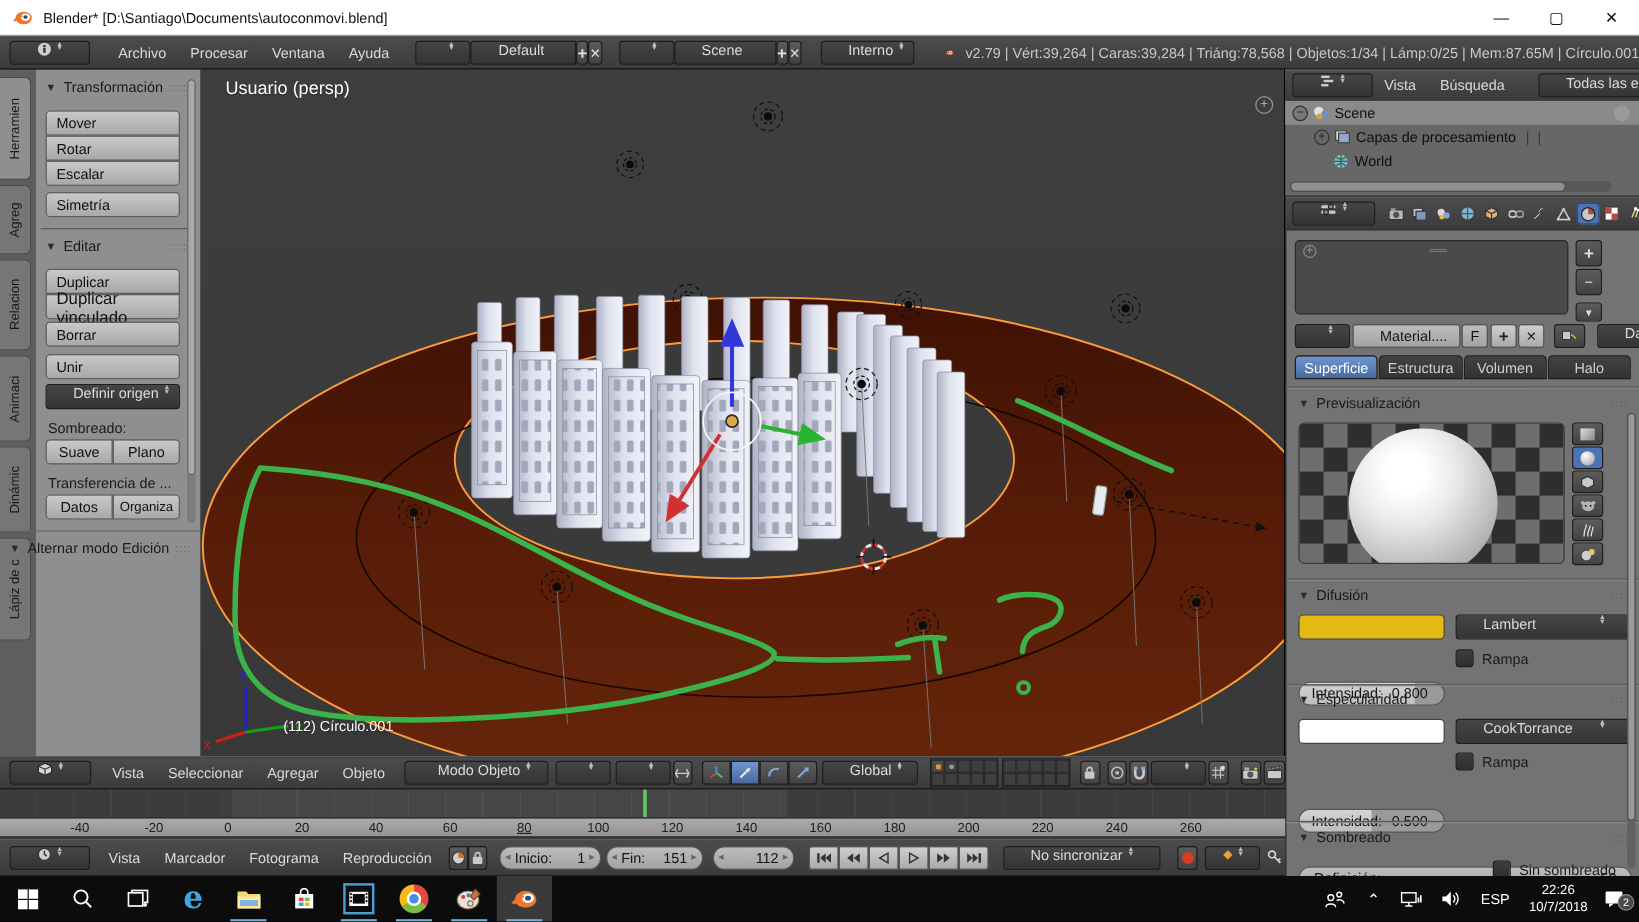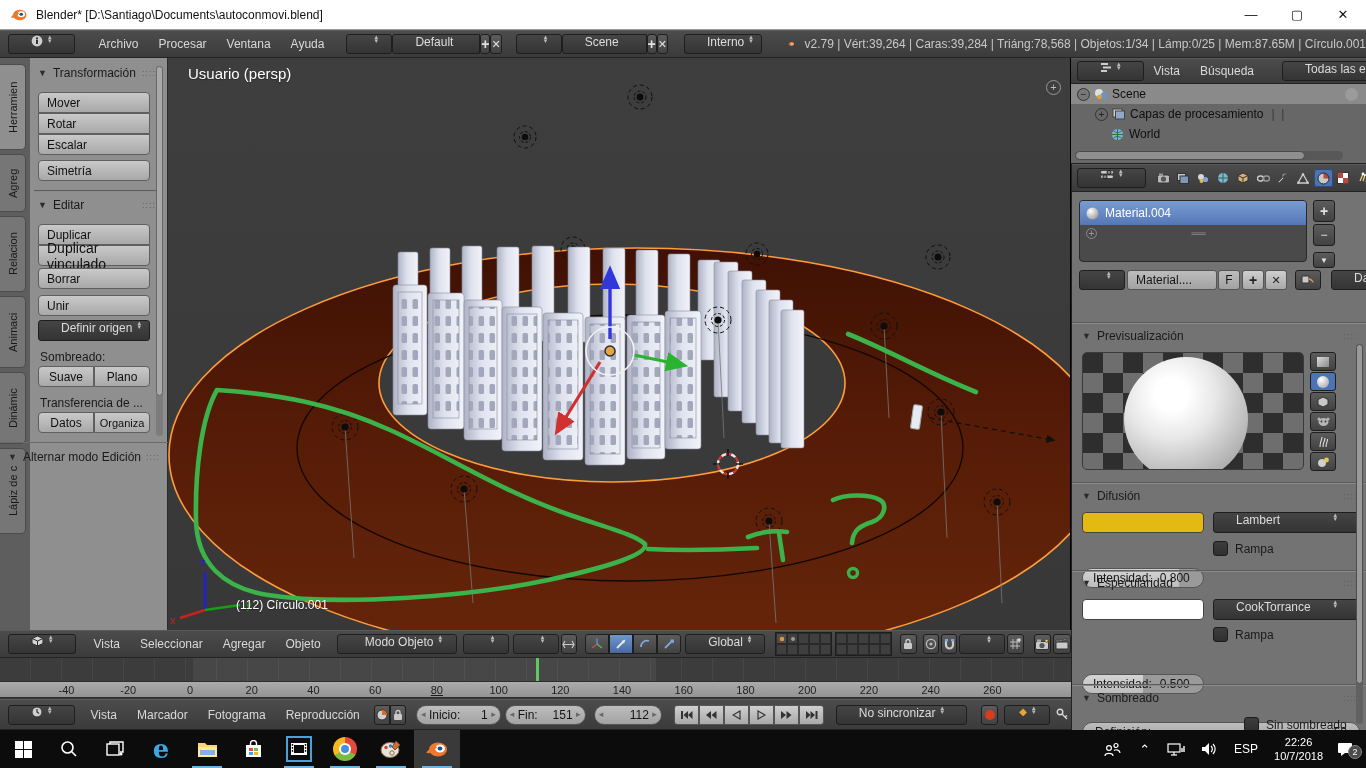--- a/index.html
+++ b/index.html
@@ -559,71 +559,65 @@
       <span class="icon18">
           <svg width="13" height="12" viewBox="0 0 13 12">
             <circle cx="6.5" cy="6" r="2.2" fill="#7fa7d8"></circle>
             <ellipse cx="6.5" cy="6" rx="5.8" ry="2.4" fill="none" stroke="#9ab8dd" transform="rotate(-25 6.5 6)"></ellipse>
           </svg>
         </span>
     </span>
   </div>
 
   <div class="abs" style="left:7px;top:36px;width:228px;height:62px;background:#4a4a4a;border:1px solid #2a2a2a;border-radius:4px;overflow:hidden">
-    <div style="height:24px;background:linear-gradient(#7a9cd4,#5577b5);display:flex;align-items:center;color:#fff;padding:0 6px">
-      <svg width="13" height="13" viewBox="0 0 13 13" style="margin-right:6px">
-          <defs>
-            <radialGradient id="ms" cx="0.35" cy="0.3" r="0.9">
-              <stop offset="0" stop-color="#fff"></stop>
-              <stop offset="1" stop-color="#8a8a8a"></stop>
-            </radialGradient>
-          </defs>
-          <circle cx="6.5" cy="6.5" r="6" fill="url(#ms)"></circle>
-        </svg>
-      <span>Material.004</span>
-    </div>
     <div style="height:16px;display:flex;align-items:center;color:#9a9a9a;padding:0 6px;font-size:10px">
       <span style="width:11px;height:11px;border:1px solid #8a8a8a;border-radius:50%;display:flex;align-items:center;justify-content:center">+</span>
       <span style="margin:0 auto;letter-spacing:0;color:#8a8a8a">══</span>
     </div>
   </div>
   <div class="pillbtn plus abs" style="left:241px;top:36px;width:22px;height:22px"></div>
   <div class="pillbtn abs" style="left:241px;top:60px;width:22px;height:22px">−</div>
   <div class="pillbtn abs" style="left:241px;top:88px;width:22px;height:16px;font-size:8px">▼</div>
 
   <div class="abs" style="left:7px;top:106px;display:flex;align-items:center">
     <span class="dbtn" style="width:36px">
       <svg width="12" height="12" viewBox="0 0 13 13">
           <circle cx="6.5" cy="6.5" r="5.5" fill="#c8c8c8"></circle>
           <path d="M6.5 1 A5.5 5.5 0 0 1 12 6.5 L6.5 6.5 Z" fill="#b04a42"></path>
         </svg>
       <span class="ud">
           <i></i>
           <b></b>
         </span>
     </span>
-    <span class="numf" style="width:90px;border-radius:3px;margin-left:2px;padding:0 8px">
+    <span class="numf" style="width:90px;border-radius:3px;margin-left:2px;padding:0 22px">
         <span>Material....</span>
       </span>
     <span class="numf" style="width:22px;border-radius:3px;margin-left:1px;justify-content:center;padding:0">
         <span>F</span>
       </span>
     <span class="pillbtn plus" style="margin-left:2px;background:linear-gradient(#cfcfcf,#a9a9a9);color:#222;border-color:#555"></span>
     <span class="pillbtn xx" style="margin-left:1px;background:linear-gradient(#cfcfcf,#a9a9a9);color:#222;border-color:#555"></span>
     <span class="pillbtn" style="margin-left:8px;width:26px">
       <svg width="14" height="12" viewBox="0 0 14 12">
           <rect x="1" y="2" width="7" height="7" rx="1" fill="#c9c9c9" stroke="#333"></rect>
           <path d="M8 5 C11 5 11 8 12.5 8" stroke="#d8a33c" fill="none" stroke-width="1.4"></path>
         </svg>
     </span>
     <span class="dbtn" style="margin-left:10px;width:72px">
         <span>Datos</span>
       </span>
   </div>
 
+  <div class="abs" style="left:7px;top:132px;width:281px;display:flex">
+    <span class="ptab on"><span>Superficie</span></span>
+    <span class="ptab"><span>Estructura</span></span>
+    <span class="ptab"><span>Volumen</span></span>
+    <span class="ptab"><span>Halo</span></span>
+  </div>
 
   <div class="abs hr" style="left:0;top:158px;width:295px"></div>
   <div class="abs phead" style="left:10px;top:165px;width:275px">
       <span>Previsualización</span>
       <span class="grip"></span>
     </div>
 
   <div class="abs" style="left:10px;top:188px;width:222px;height:118px;border-radius:5px;border:1px solid #3a3a3a;overflow:hidden;background:
     repeating-conic-gradient(#6e6e6e 0% 25%, #2e2e2e 0% 50%) 0 0/40px 40px">
     <div style="position:absolute;left:41px;top:4px;width:124px;height:124px;border-radius:50%;background:radial-gradient(circle at 38% 30%, #ffffff 0 14%, #e8e8e8 38%, #b9b9b9 70%, #8f8f8f 100%)"></div>

